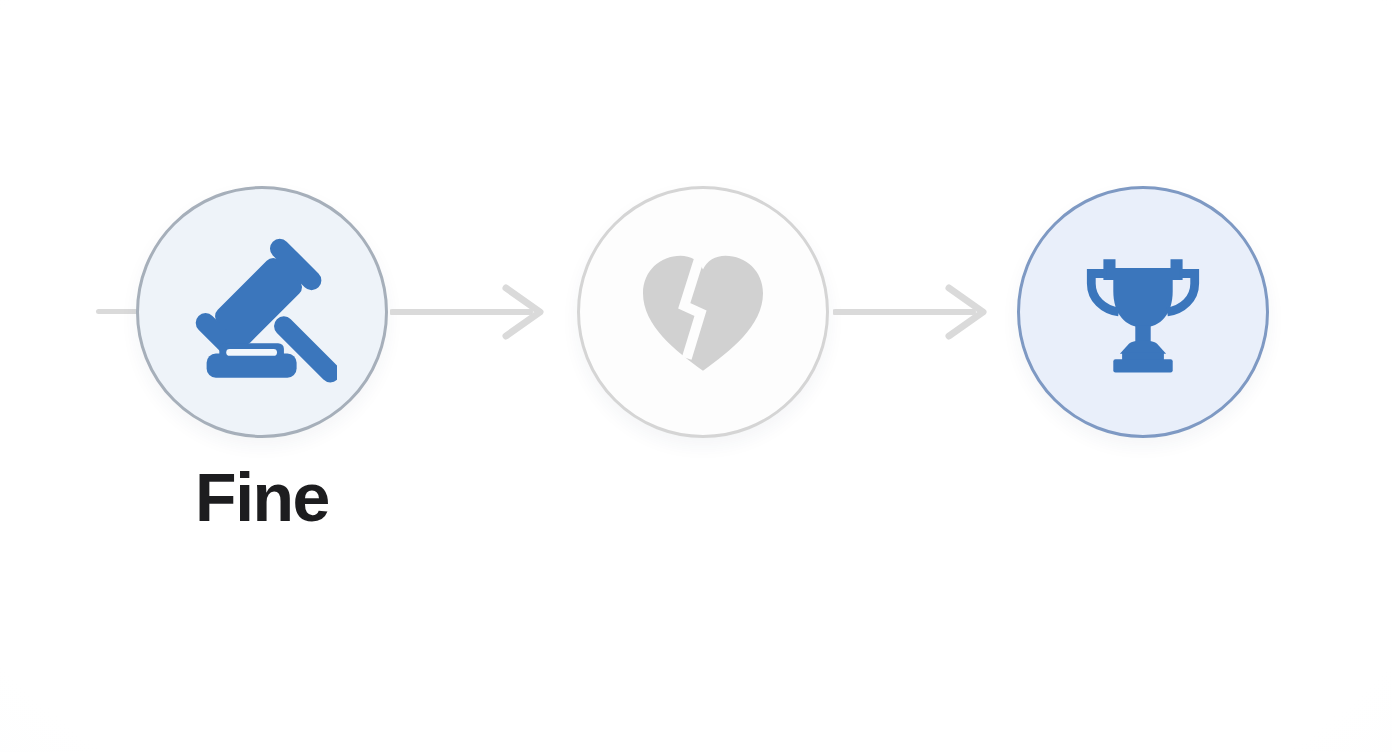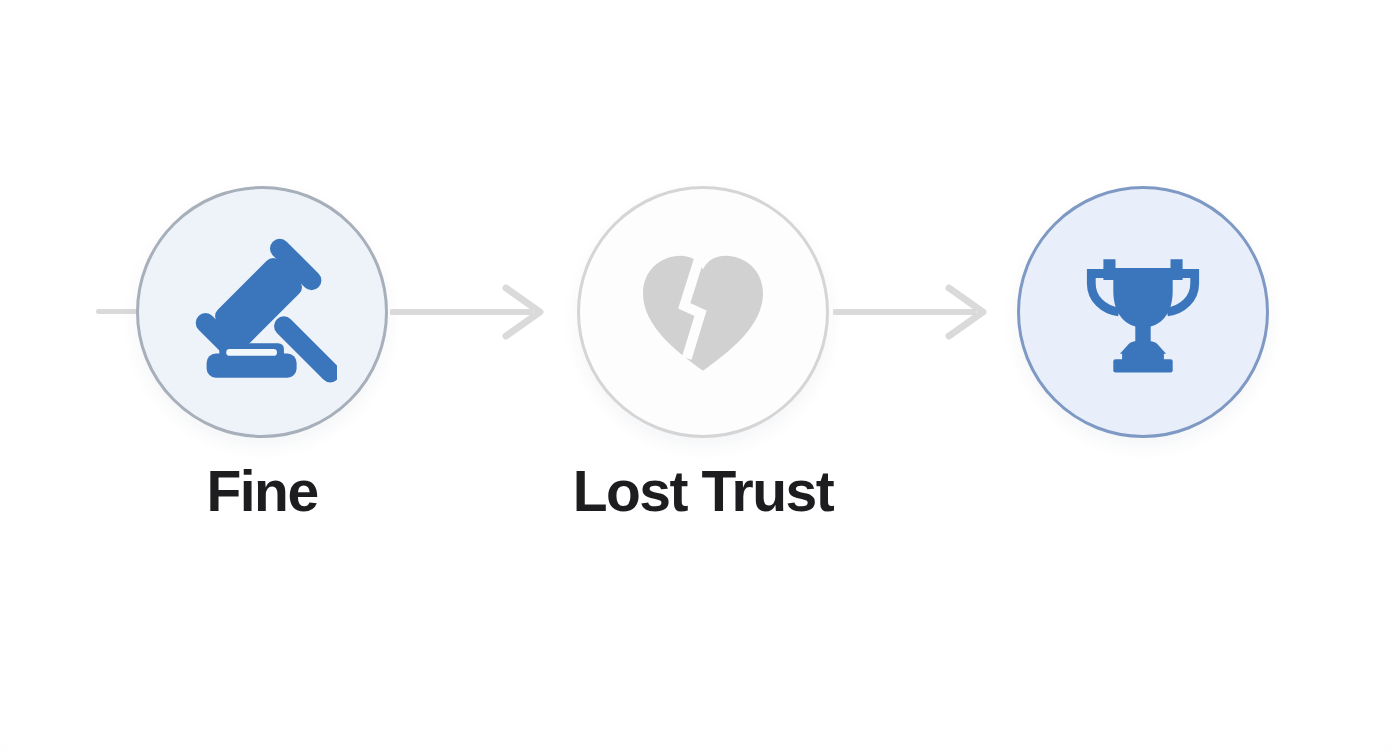--- a/index.html
+++ b/index.html
@@ -35,21 +35,21 @@
   .arrow-1{left:390px;}
   .arrow-2{left:833px;}
   .arrow line, .arrow polyline{
     stroke:var(--connector-gray);fill:none;
     stroke-linecap:round;stroke-linejoin:round;
   }
 
   
   .label{
     position:absolute;top:460px;width:460px;text-align:center;
-    font-size:57px;font-weight:700;letter-spacing:-1.5px;
+    font-size:68px;font-weight:700;letter-spacing:-1.5px;
     color:var(--label-color);line-height:1.1;
   }
   .label-1{left:32px;}
   .label-2{left:473px;}
   .label-3{left:913px;}
 </style>
 </head>
 <body>
 
 <div class="canvas">
@@ -99,15 +99,14 @@
         <path d="M47 89 c5 -4 21 -4 26 0 l8 9 h-42 z"></path>
         <rect x="41" y="97" width="38" height="8"></rect>
         <rect x="33" y="103" width="54" height="12" rx="2"></rect>
       </g>
       <path d="M27 25 H13 v9 c0 14 11 24 25 26" fill="none" stroke="currentColor" stroke-width="8"></path>
       <path d="M93 25 h14 v9 c0 14 -11 24 -25 26" fill="none" stroke="currentColor" stroke-width="8"></path>
     </svg>
   </div>
 
   <div class="label label-1">Fine</div>
-  <div class="label label-2">Lost Trust</div>
 
 </div>
 
 </body></html>

